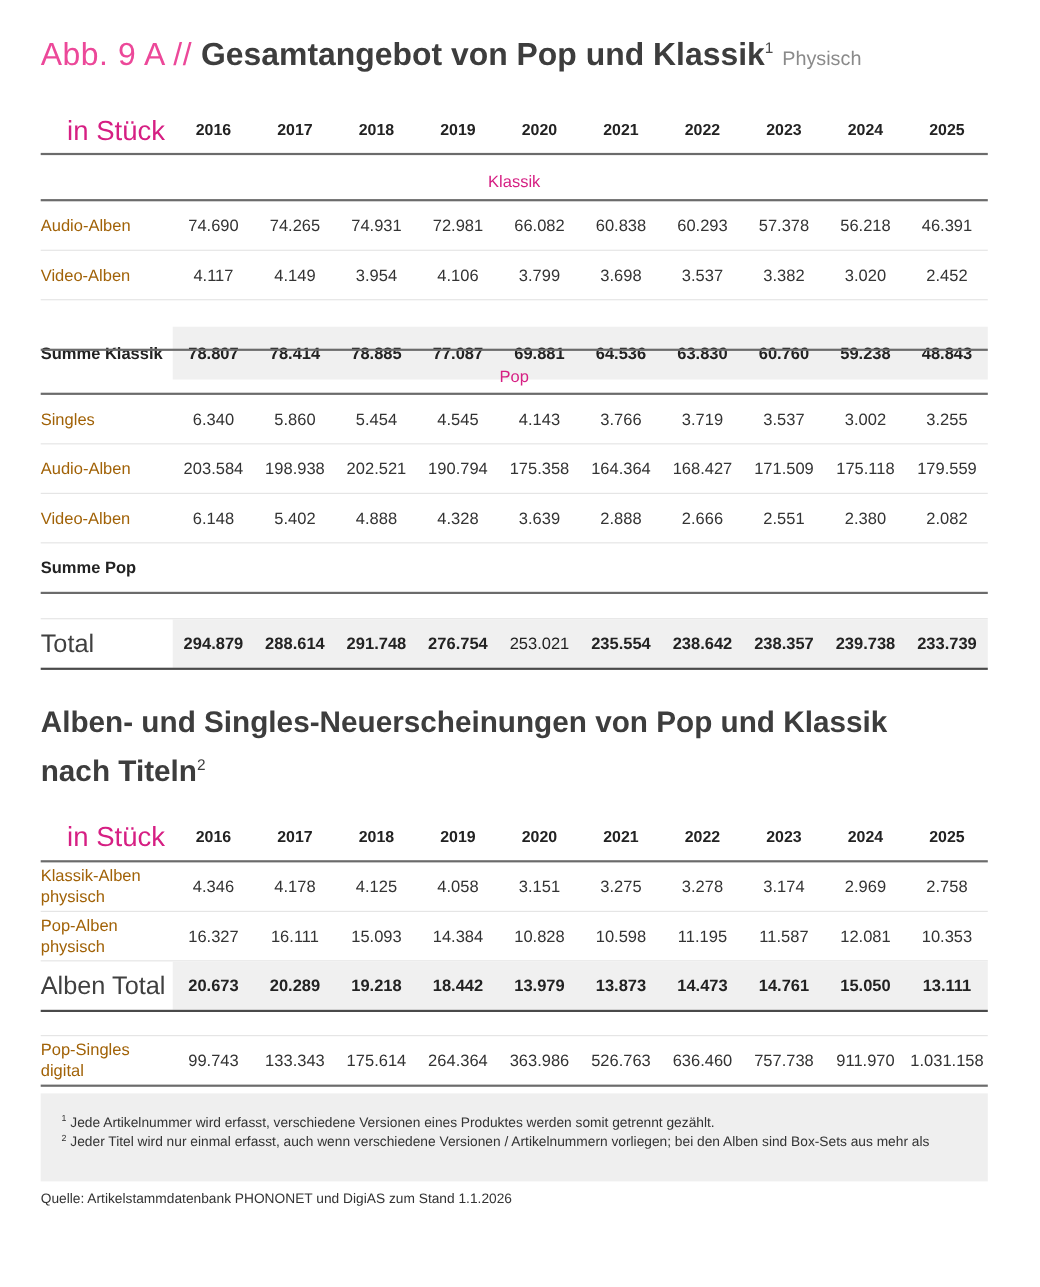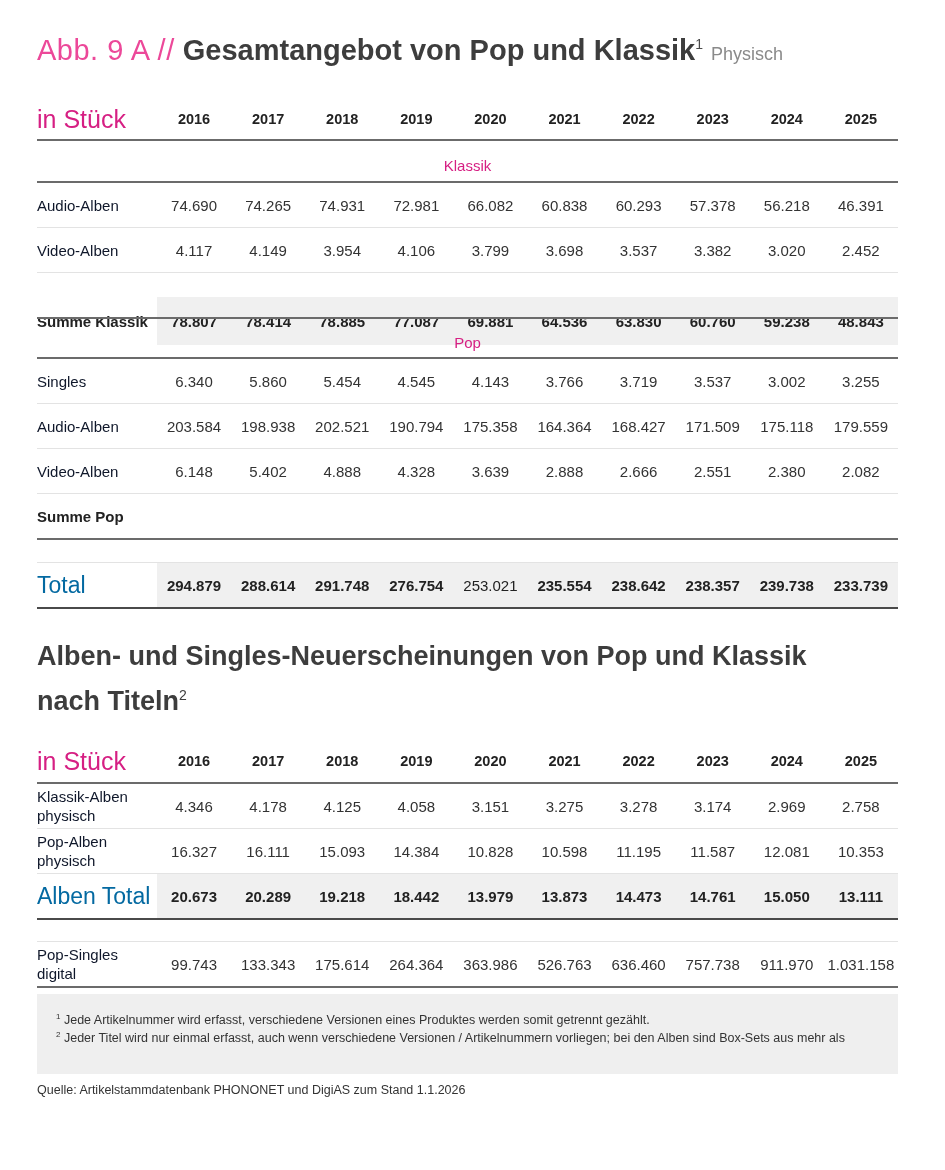--- a/index.html
+++ b/index.html
@@ -6,28 +6,28 @@
   body { width:945px; height:1170px; position:relative; font-family:"Liberation Sans", sans-serif; color:#333; overflow:hidden; }
   .abs { position:absolute; }
   .title { left:37px; top:34px; font-size:29px; color:#4a4a4a; white-space:nowrap; }
   .title .prefix { font-weight:300; color:#ec4899; letter-spacing:0.5px; }
   .title .main { font-weight:bold; color:#3d3d3d; }
   .title sup { font-size:14px; font-weight:normal; }
   .title .sub { font-size:18px; color:#8a8a8a; font-weight:normal; }
 
   .tbl { position:absolute; left:37px; width:861px; }
   .row { position:absolute; left:0; width:861px; display:flex; align-items:center; }
-  .label { width:120px; font-size:15px; color:#0f172a; line-height:19px; }
+  .label { width:120px; font-size:15px; color:#a16207; line-height:19px; }
   .cells { position:absolute; left:120px; right:0; top:0; bottom:0; display:flex; }
   .cell { flex:1; display:flex; align-items:center; justify-content:center; font-size:15px; color:#333; }
   .head .cell { font-weight:bold; font-size:14.5px; color:#222; }
-  .unit { color:#d61f83; font-size:25px; }
+  .unit { color:#d61f83; font-size:25px;margin-left:24px; }
   .bold .cell, .bold .label { font-weight:bold; color:#222; }
   .shade .cells { background:#f0f0f0; }
-  .big .label { font-size:23px; font-weight:normal; color:#0369a1; }
+  .big .label { font-size:23px; font-weight:normal; color:#404040; }
   .section { position:absolute; left:0; width:861px; text-align:center; color:#d61f83; font-size:15px; }
   .rule-thick { position:absolute; left:0; width:861px; height:2px; background:#6b6b6b; }
   .rule-dark { position:absolute; left:0; width:861px; height:2px; background:#4a4a4a; }
   .rule-thin { position:absolute; left:0; width:861px; height:1px; background:#e3e3e3; }
 
   .h2 { left:37px; top:637px; font-size:27px; font-weight:bold; color:#3d3d3d; line-height:39px; width:880px; }
   .h2 sup { font-size:14px; font-weight:normal; }
 
   .notes { position:absolute; left:37px; top:994px; width:861px; height:80px; background:#efefef; font-size:12.5px; color:#333; }
   .note { position:absolute; left:19px; line-height:18px; white-space:nowrap; }

